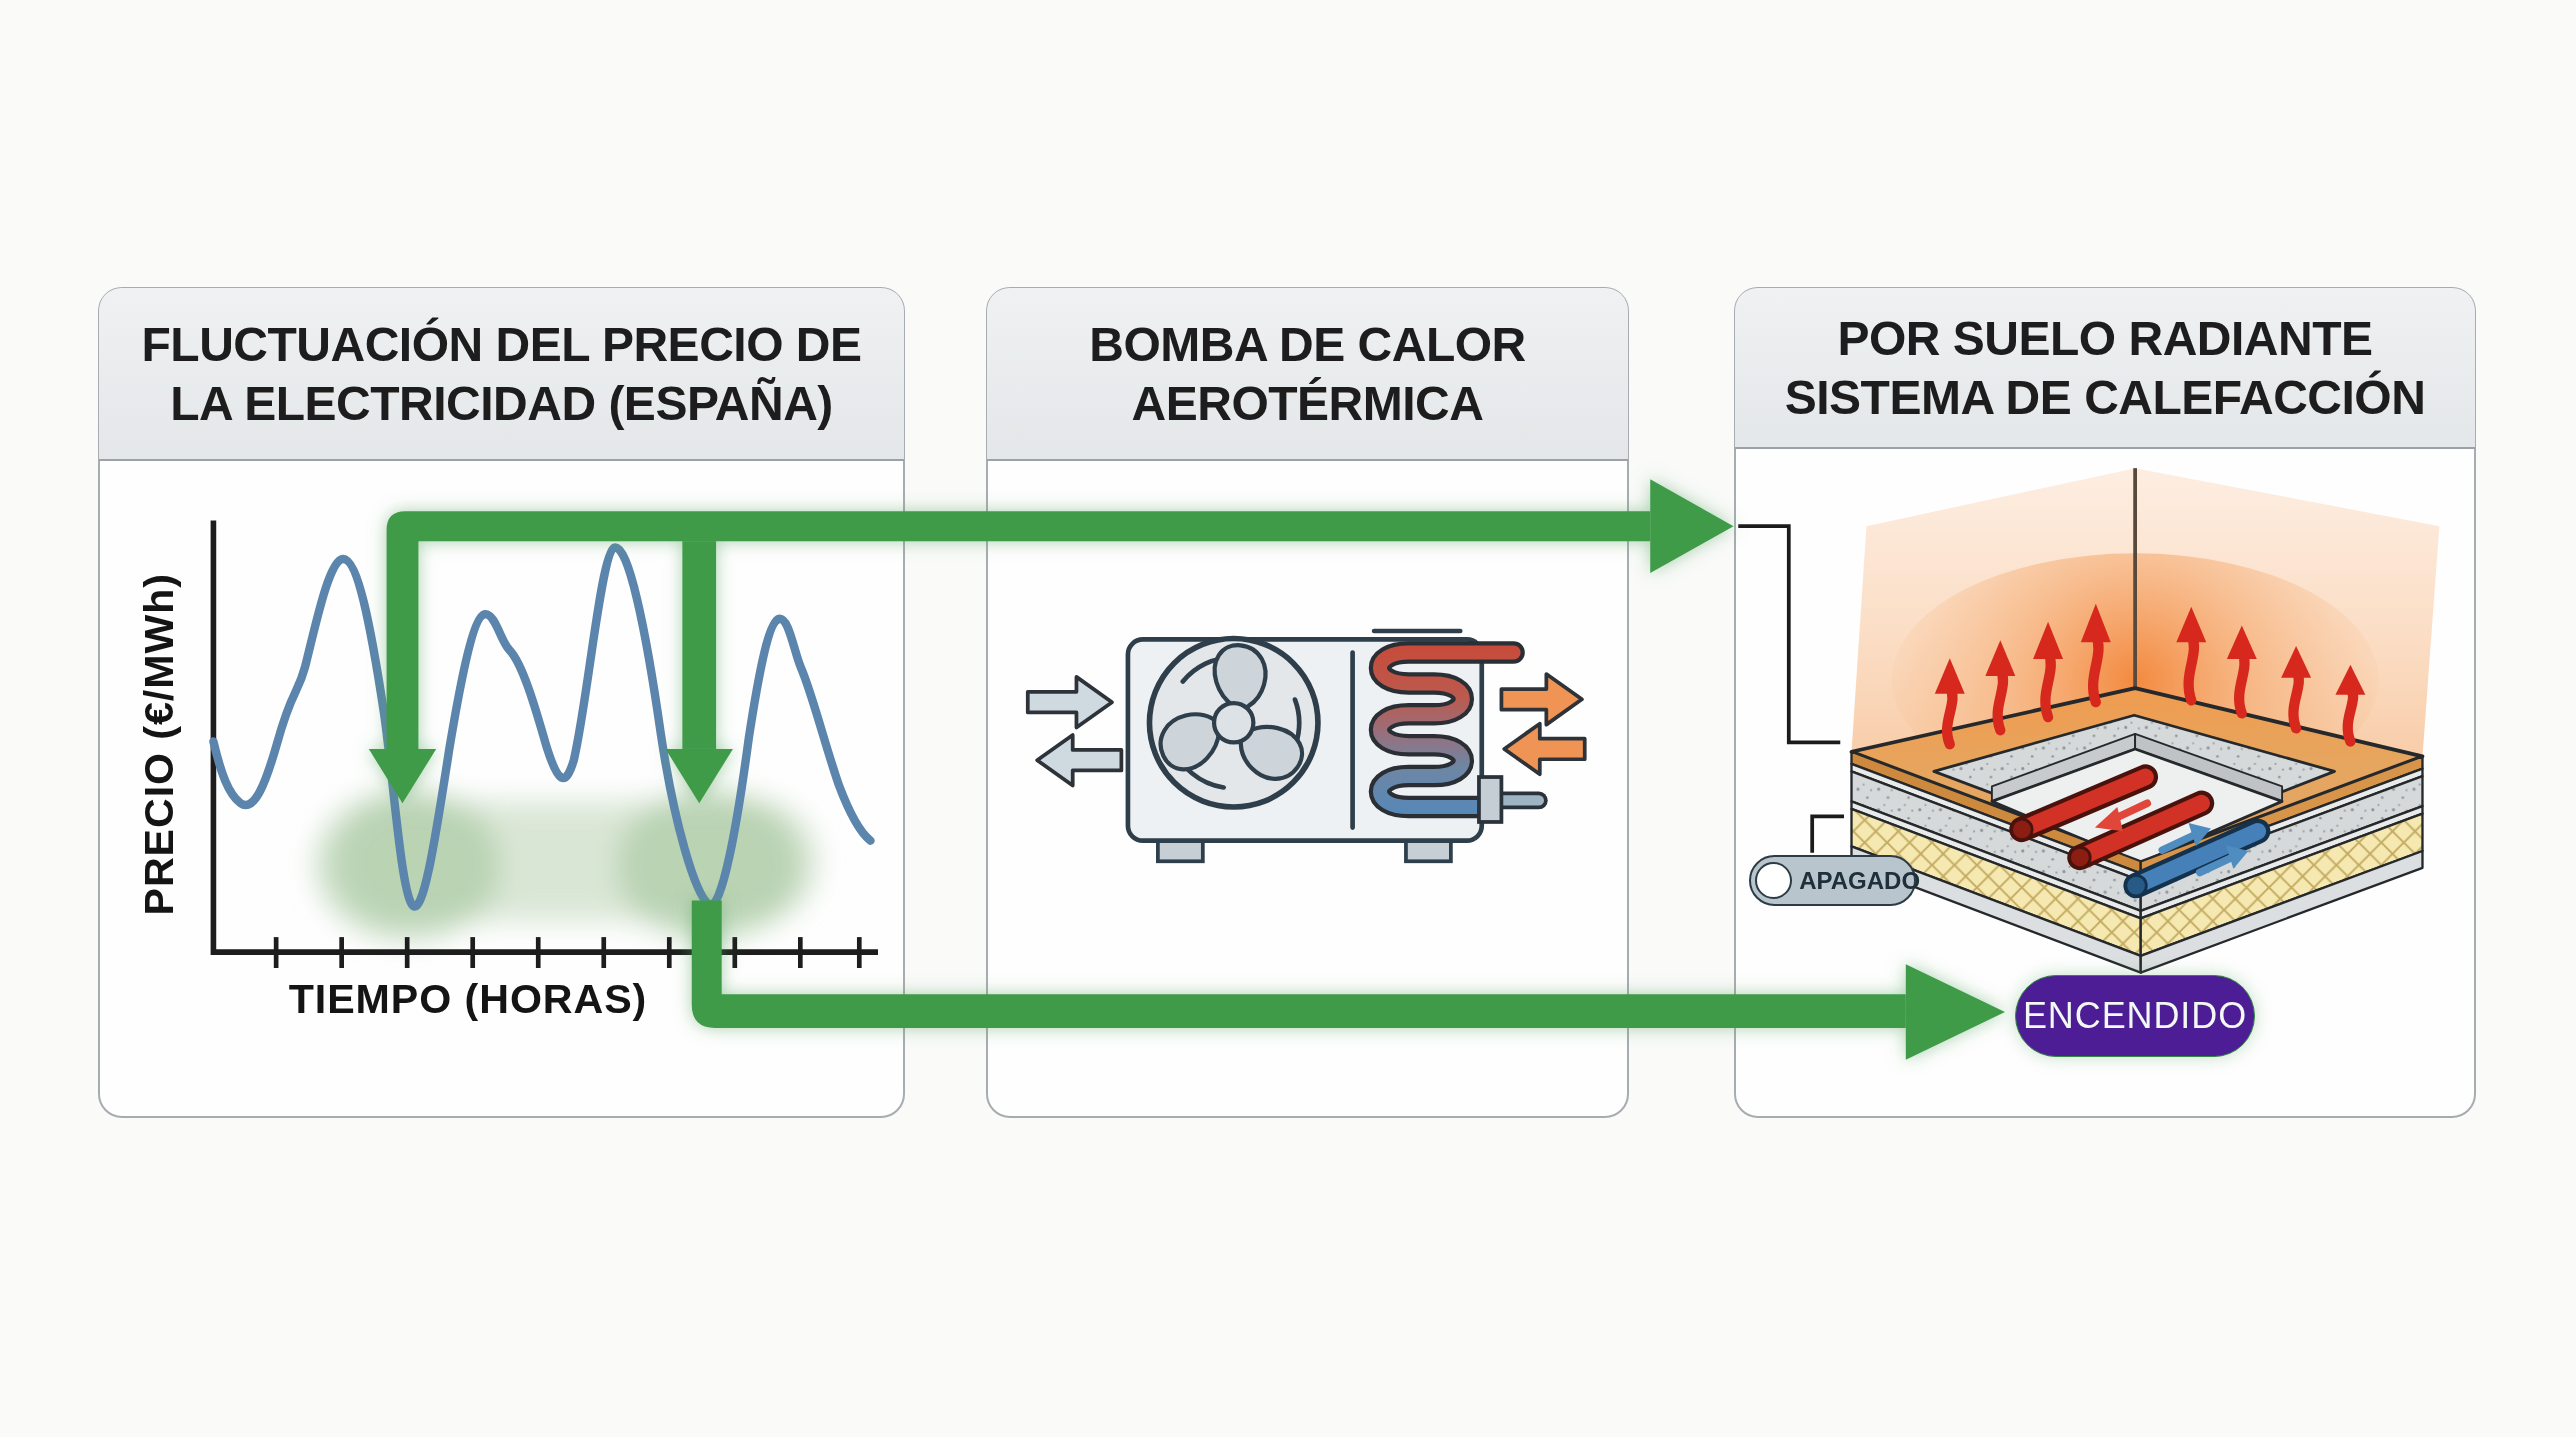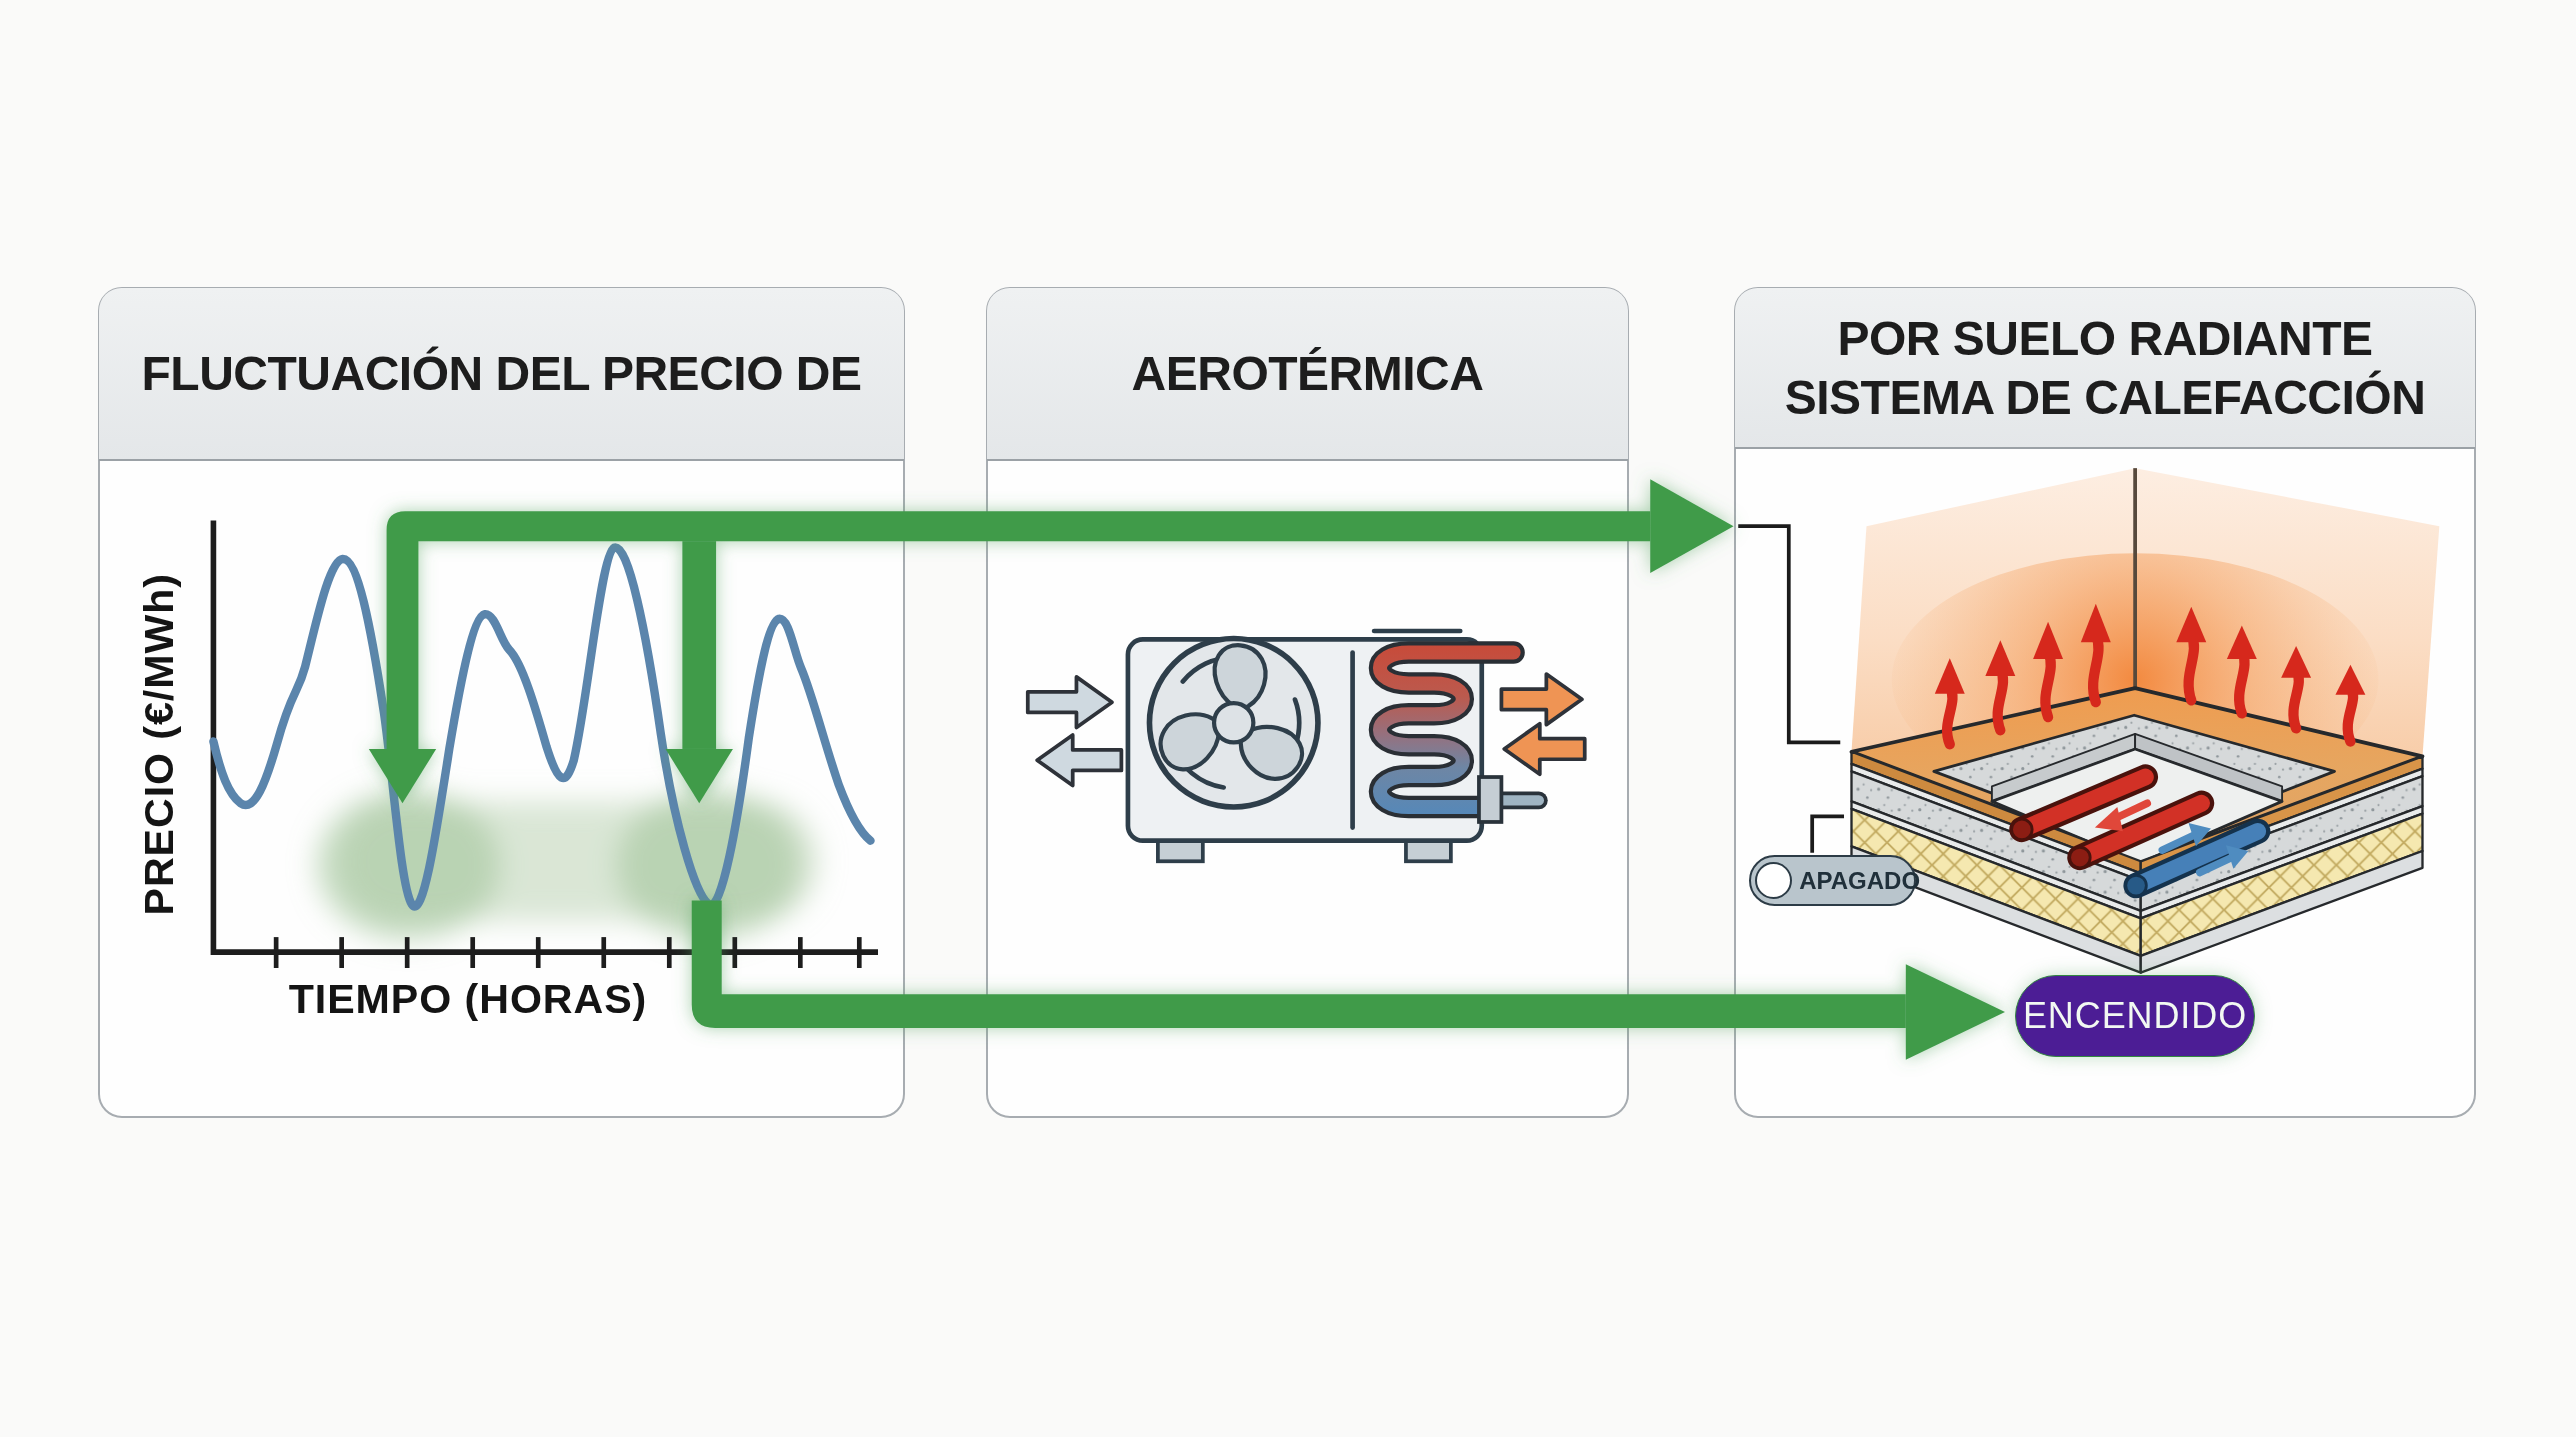--- a/index.html
+++ b/index.html
@@ -55,25 +55,27 @@
   }
 </style>
 </head>
 <body>
 
 <div class="canvas">
 
   <section class="panel" id="panel-price">
     <header class="panel-header">
       <div class="panel-title">FLUCTUACIÓN DEL PRECIO DE</div>
+      <div class="panel-title">LA ELECTRICIDAD (ESPAÑA)</div>
     </header>
   </section>
 
   <section class="panel" id="panel-pump">
     <header class="panel-header">
+      <div class="panel-title">BOMBA DE CALOR</div>
       <div class="panel-title">AEROTÉRMICA</div>
     </header>
   </section>
 
   <section class="panel" id="panel-floor">
     <header class="panel-header">
       <div class="panel-title">POR SUELO RADIANTE</div>
       <div class="panel-title">SISTEMA DE CALEFACCIÓN</div>
     </header>
   </section>

